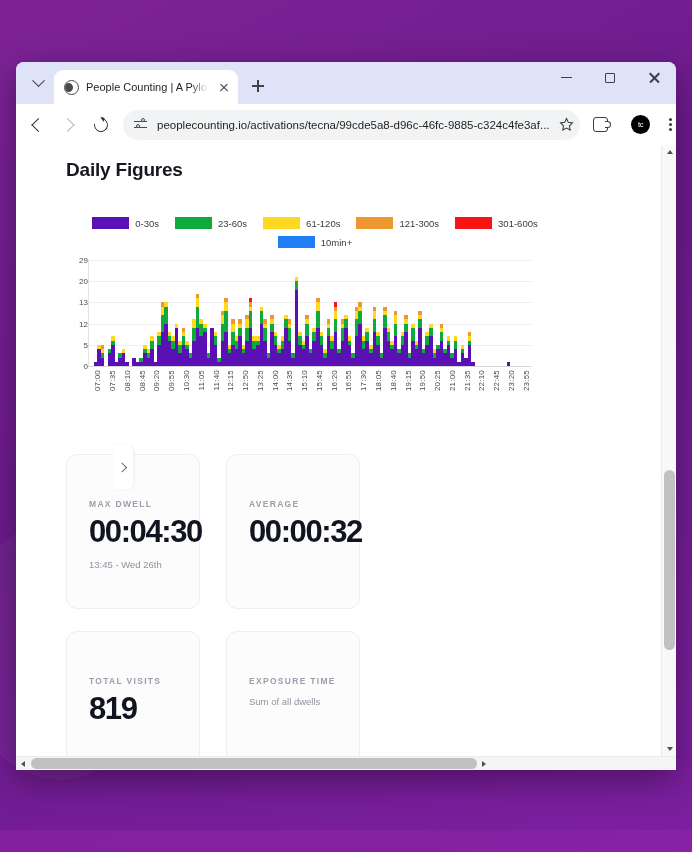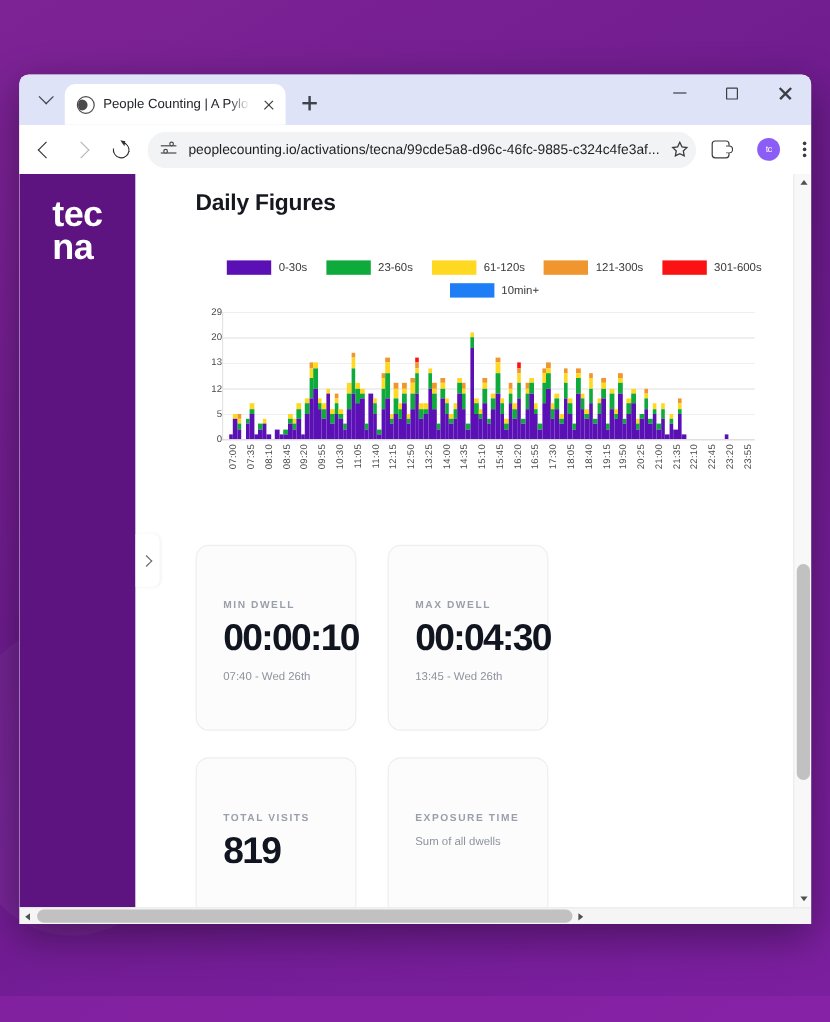--- a/index.html
+++ b/index.html
@@ -123,21 +123,21 @@
     flex: 1; font-size: 11.5px; color: #1f1f1f; white-space: nowrap; overflow: hidden;
   }
   .star { width: 15px; height: 15px; flex: none; position: relative; cursor: pointer; }
   .tb-icon { width: 28px; height: 28px; border-radius: 50%; display: flex; align-items: center;
              justify-content: center; cursor: pointer; flex: none; }
   .puzzle { width: 15px; height: 15px; border: 1.6px solid #3c3c3c; border-radius: 3px; position: relative; }
   .puzzle::before { content:""; position:absolute; right:-4px; top:3px; width:5px; height:5px;
                     border:1.6px solid #3c3c3c; border-left:none; border-radius:0 4px 4px 0; background:#fff;}
   .tb-sep { width: 1px; height: 16px; background: #d6d6d6; margin: 0 4px; }
   .avatar {
-    width: 19px; height: 19px; border-radius: 50%; background: #8b5cf6;
+    width: 19px; height: 19px; border-radius: 50%; background: #000000;
     display: flex; align-items: center; justify-content: center;
     color: #fff; font-size: 7.5px; font-weight: normal; letter-spacing: -.4px;
   }
   .kebab { width: 16px; height: 16px; display: flex; flex-direction: column;
            align-items: center; justify-content: center; gap: 2.4px; }
   .kebab span { width: 3px; height: 3px; border-radius: 50%; background: #3c3c3c; }
 
   
   .viewport { flex: 1; display: flex; background: #fff; position: relative; overflow: hidden; }
 
@@ -316,26 +316,20 @@
       <div class="kebab">
           <span></span>
           <span></span>
           <span></span>
         </div>
     </div>
   </div>
 
   <div class="viewport">
 
-    <div class="sidebar">
-      <div class="logo">
-        <span>tec</span>
-        <span>na</span>
-      </div>
-    </div>
 
     <div class="sidebar-handle">
       <i></i>
     </div>
 
     <div class="content-wrap">
       <div class="content">
 
         <div class="page-title">Daily Figures</div>
 
@@ -951,28 +945,27 @@
               <span class="xtick" style="left: 84.3897%;">21:35</span>
               <span class="xtick" style="left: 87.7172%;">22:10</span>
               <span class="xtick" style="left: 91.0448%;">22:45</span>
               <span class="xtick" style="left: 94.3724%;">23:20</span>
               <span class="xtick" style="left: 97.7%;">23:55</span>
             </div>
         </div>
 
         <div class="cards" id="cards1">
             <div class="card">
-              <div class="card-label">MIN DWELL</div>
-              <div class="card-value">00:00:10</div>
-              <div class="card-sub">07:40 - Wed 26th</div>
-            </div>
-            <div class="card">
               <div class="card-label">MAX DWELL</div>
               <div class="card-value">00:04:30</div>
               <div class="card-sub">13:45 - Wed 26th</div>
+            </div>
+            <div class="card">
+              <div class="card-label">AVERAGE</div>
+              <div class="card-value">00:00:32</div>
             </div>
           </div>
         <div class="cards row2" id="cards2">
             <div class="card">
               <div class="card-label">TOTAL VISITS</div>
               <div class="card-value">819</div>
             </div>
             <div class="card">
               <div class="card-label">EXPOSURE TIME</div>
               <div class="card-sub">Sum of all dwells</div>

